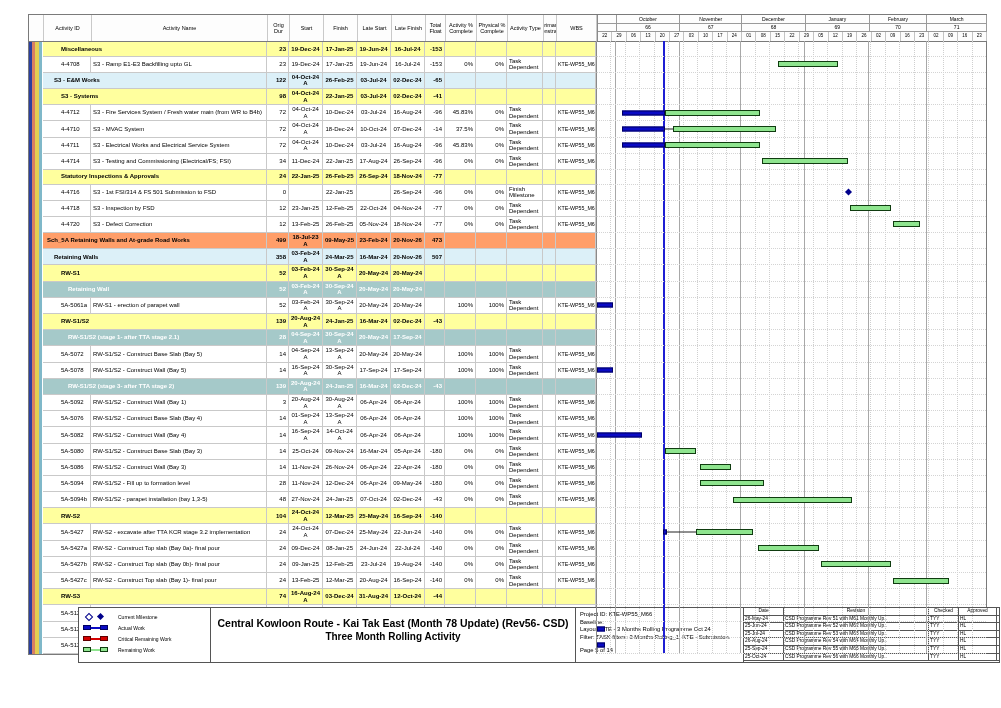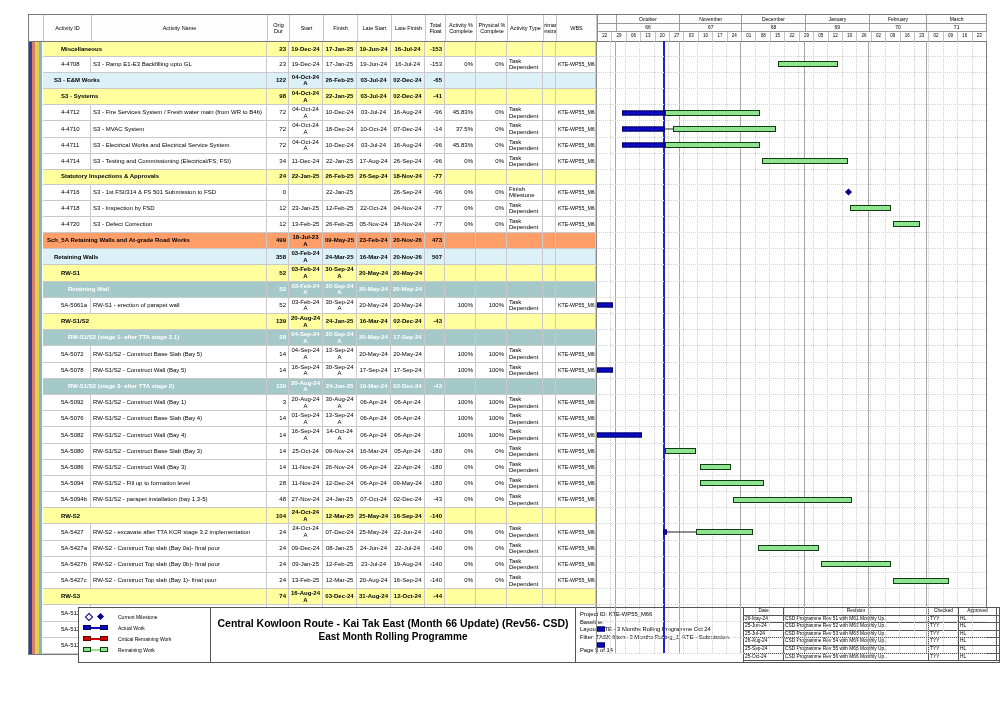--- a/index.html
+++ b/index.html
@@ -957,22 +957,22 @@
         <div class="legrow">
           <div class="sw">
             <div class="rect" style="background: rgb(143, 229, 143); border: 1px solid rgb(16, 60, 16);"></div>
             <div class="line" style="background: rgb(143, 229, 143);"></div>
             <div class="rect" style="background: rgb(143, 229, 143); border: 1px solid rgb(16, 60, 16);"></div>
           </div>
           <div class="leglabel">Remaining Work</div>
         </div>
       </div>
     <div class="fsec titlebox">
-      <div class="title1">Central Kowloon Route - Kai Tak East (Month 66 Update) (Rev56- CSD)</div>
-      <div class="title2">East Month Rolling Programme</div>
+      <div class="title1">Central Kowloon Route - Kai Tak East (Month 78 Update) (Rev56- CSD)</div>
+      <div class="title2">Three Month Rolling Activity</div>
     </div>
     <div class="fsec infobox" id="infobox">
         <div class="infoline">Project ID: KTE-WP55_M66</div>
         <div class="infoline">Baseline:</div>
         <div class="infoline">Layout: KTE - 3 Months Rolling Programme Oct 24</div>
         <div class="infoline">Filter: TASK filters: 3 Months Rolling_1, KTE - Submission.</div>
         <div class="pageline">Page 5 of 14</div>
       </div>
     <div class="fsec revbox" id="revbox">
         <div class="revrow revhead">

